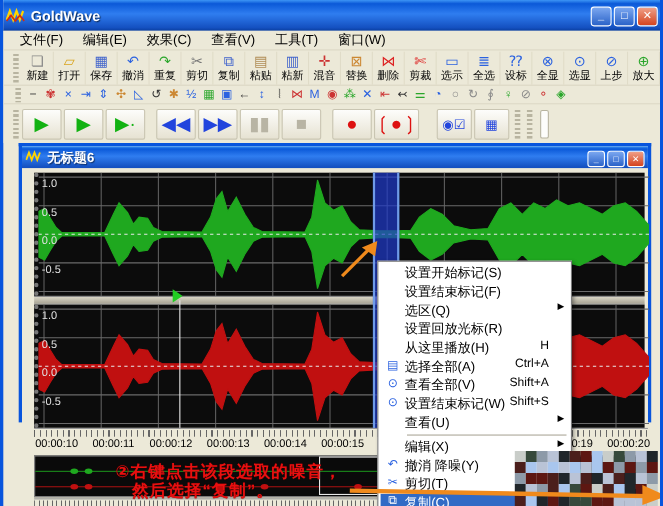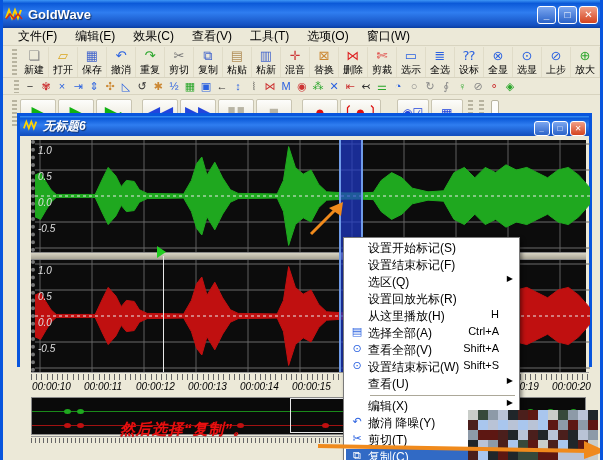--- a/index.html
+++ b/index.html
@@ -34,22 +34,22 @@
   .tr-btn{height:28px;min-width:36px;margin-right:2px;display:flex;align-items:center;justify-content:center;
     background:linear-gradient(180deg,#fdfdfb,#e6e2d2);border:1px solid #c9c5b2;border-radius:2px;font-size:17px;}
   .tr-btn.small{min-width:32px;font-size:12px;}
   .grip{width:5px;height:26px;margin:0 3px;
     background:repeating-linear-gradient(180deg,#b8b4a0 0 2px,transparent 2px 4px);}
   .led{height:27px;width:118px;background:#000;border:2px inset #9a9a9a;display:flex;align-items:center;padding:0 3px;}
   .led-text{font-family:"DejaVu Sans Mono",monospace;font-weight:bold;font-size:17px;color:#25d125;letter-spacing:0px;flex:1;}
   .led-sq{width:8px;height:8px;margin:1px 0;}
   .slider-strip{width:8px;height:26px;background:#fdfdfb;border:1px solid #b8b4a0;border-radius:2px;margin-left:4px;}
   
-  #child{position:absolute;left:14px;top:113px;width:575px;height:254px;
-    border:3px solid #0855dd;border-bottom:0;background:#ece9d8;font-style:italic;}
+  #child{position:absolute;left:14px;top:130px;width:575px;height:254px;
+    border:3px solid #0855dd;border-bottom:0;background:#ece9d8;}
   .child-title{height:20px;margin:0;background:linear-gradient(180deg,#3d95f5 0%,#0b59d8 12%,#2f7df0 45%,#1450c0 95%);
     display:flex;align-items:center;color:#fff;padding:0 3px;}
   .child-title .t-text{font-weight:bold;font-size:12px;flex:1;margin-left:4px;text-shadow:1px 1px 1px rgba(0,0,0,.5);}
   .winbtn.sm{width:16px;height:15px;font-size:8px;}
   
   #wavearea{position:absolute;left:0;top:20px;width:569px;height:310px;background:#ece9d8;}
   .channel{position:absolute;left:11px;width:555px;height:112px;background:#0c0c0c;border-left:4px dotted #777;}
   .amp-label{position:absolute;left:3px;font-size:10px;color:#e0e0e0;z-index:5;}
   .divider{position:absolute;left:11px;width:555px;top:116px;height:8px;
     background:linear-gradient(180deg,#d8d4c4,#a8a494);border-top:1px solid #888;border-bottom:1px solid #888;}
@@ -106,21 +106,20 @@
     <span class="t-text">GoldWave</span>
     <span id="main-winbtns"><span class="winbtn " style="display: inline-flex;">_</span><span class="winbtn " style="display: inline-flex;">□</span><span class="winbtn  close" style="display: inline-flex;">✕</span></span>
   </div>
 
   <div class="menubar" id="menubar">
       <span class="mb-item">文件(F)</span>
       <span class="mb-item">编辑(E)</span>
       <span class="mb-item">效果(C)</span>
       <span class="mb-item">查看(V)</span>
       <span class="mb-item">工具(T)</span>
-      <span class="mb-item">选项(O)</span>
       <span class="mb-item">窗口(W)</span>
     </div>
 
   <div class="toolbar1" id="toolbar1">
       <span class="grip"></span>
       <span class="tb-btn">
         <span class="tb-glyph" style="color: rgb(138, 138, 138);">❏</span>
         <span class="tb-label">新建</span>
       </span>
       <span class="tb-btn">
@@ -349,20 +348,21 @@
           <div class="ov-bump" style="left: 315px; top: 25px; background: rgb(192, 16, 16);"></div>
           <div class="ov-bump" style="left: 470px; top: 25px; background: rgb(192, 16, 16);"></div>
           <div class="ov-bump" style="left: 492px; top: 25px; background: rgb(192, 16, 16);"></div>
           <div class="ov-bump" style="left: 515px; top: 25px; background: rgb(192, 16, 16);"></div>
           <div class="ov-bump" style="left: 540px; top: 25px; background: rgb(192, 16, 16);"></div>
         </div>
       <div class="bruler">
         <div class="ticks"></div>
       </div>
 
+      <div class="annot" style="left:85px;top:267px;z-index:20;">②右键点击该段选取的噪音，</div>
       <div class="annot" style="left:100px;top:284px;z-index:20;">然后选择“复制”。</div>
 
       <svg class="arrow-svg" style="left:285px;top:58px;z-index:30;" width="46" height="46">
         <line x1="6" y1="40" x2="32" y2="14" stroke="#f08a1c" stroke-width="3"></line>
         <polygon points="38,8 36,22 24,14" fill="#f08a1c"></polygon>
       </svg>
     </div>
   </div>
 
   <div id="ctxmenu">

